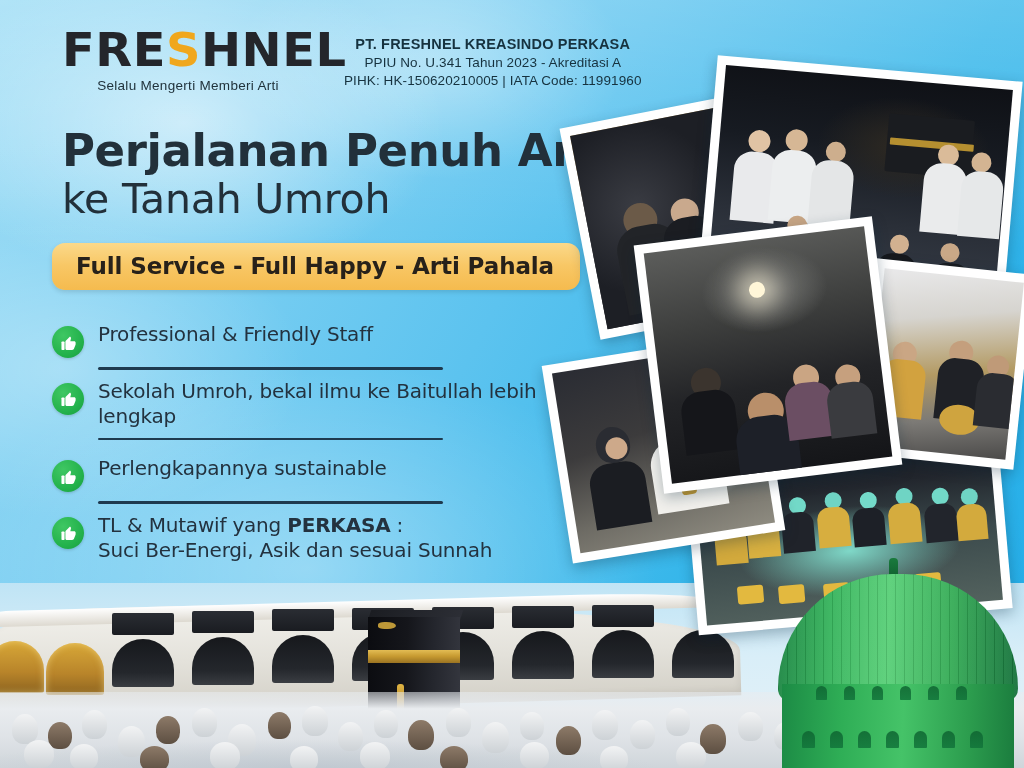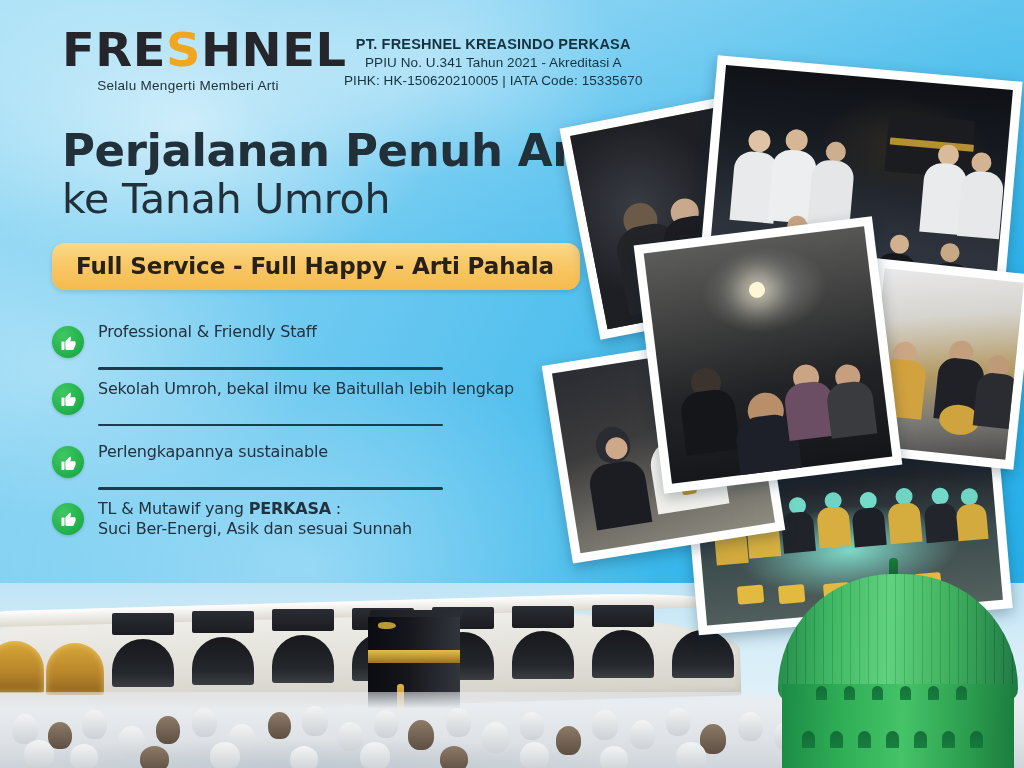--- a/index.html
+++ b/index.html
@@ -89,21 +89,21 @@
   .feat-icon {
     flex:0 0 auto; width:32px; height:32px; border-radius:50%;
     background:radial-gradient(circle at 35% 30%, #3fc763 0%, #23b24c 62%, #1a9c40 100%);
     box-shadow:0 1px 3px rgba(0,0,0,0.18);
     display:flex; align-items:center; justify-content:center;
     margin-top:4px;
   }
   .feat-icon svg { width:19px; height:19px; display:block; }
   .feat-text {
     margin-left:14px;
-    font-size:16px; font-weight:500; color:#23323f;
+    font-size:20px; font-weight:500; color:#23323f;
     line-height:1.26; letter-spacing:-0.2px;
     font-family:"DejaVu Sans", sans-serif;
   }
   .feat-text b { font-weight:700; }
   .feat-rule {
     height:2.5px; background:#1e3a4f; border-radius:2px;
     margin:9px 0 9px 46px;
   }
   .f1 { margin-top:0px; }
   .f2 { margin-top:0px; }
@@ -282,22 +282,22 @@
 
   <div class="header">
 
     <div class="logo-block">
       <div class="logo-word"><span>FRE</span><span class="hl">S</span><span>HNEL</span></div>
       <div class="logo-tag">Selalu Mengerti Memberi Arti</div>
     </div>
 
     <div class="company">
       <div class="c-name">PT. FRESHNEL KREASINDO PERKASA</div>
-      <div class="c-line">PPIU No. U.341 Tahun 2021 - Akreditasi A</div>
-      <div class="c-line">PIHK: HK-150620210005 | IATA Code: 15335670</div>
+      <div class="c-line">PPIU No. U.341 Tahun 2023 - Akreditasi A</div>
+      <div class="c-line">PIHK: HK-150620210005 | IATA Code: 11991960</div>
     </div>
 
   </div>
 
   <div class="headline">
     <div class="h1">Perjalanan Penuh Arti</div>
     <div class="h2">ke Tanah Umroh</div>
   </div>
 
   <div class="badge">Full Service - Full Happy - Arti Pahala</div>

